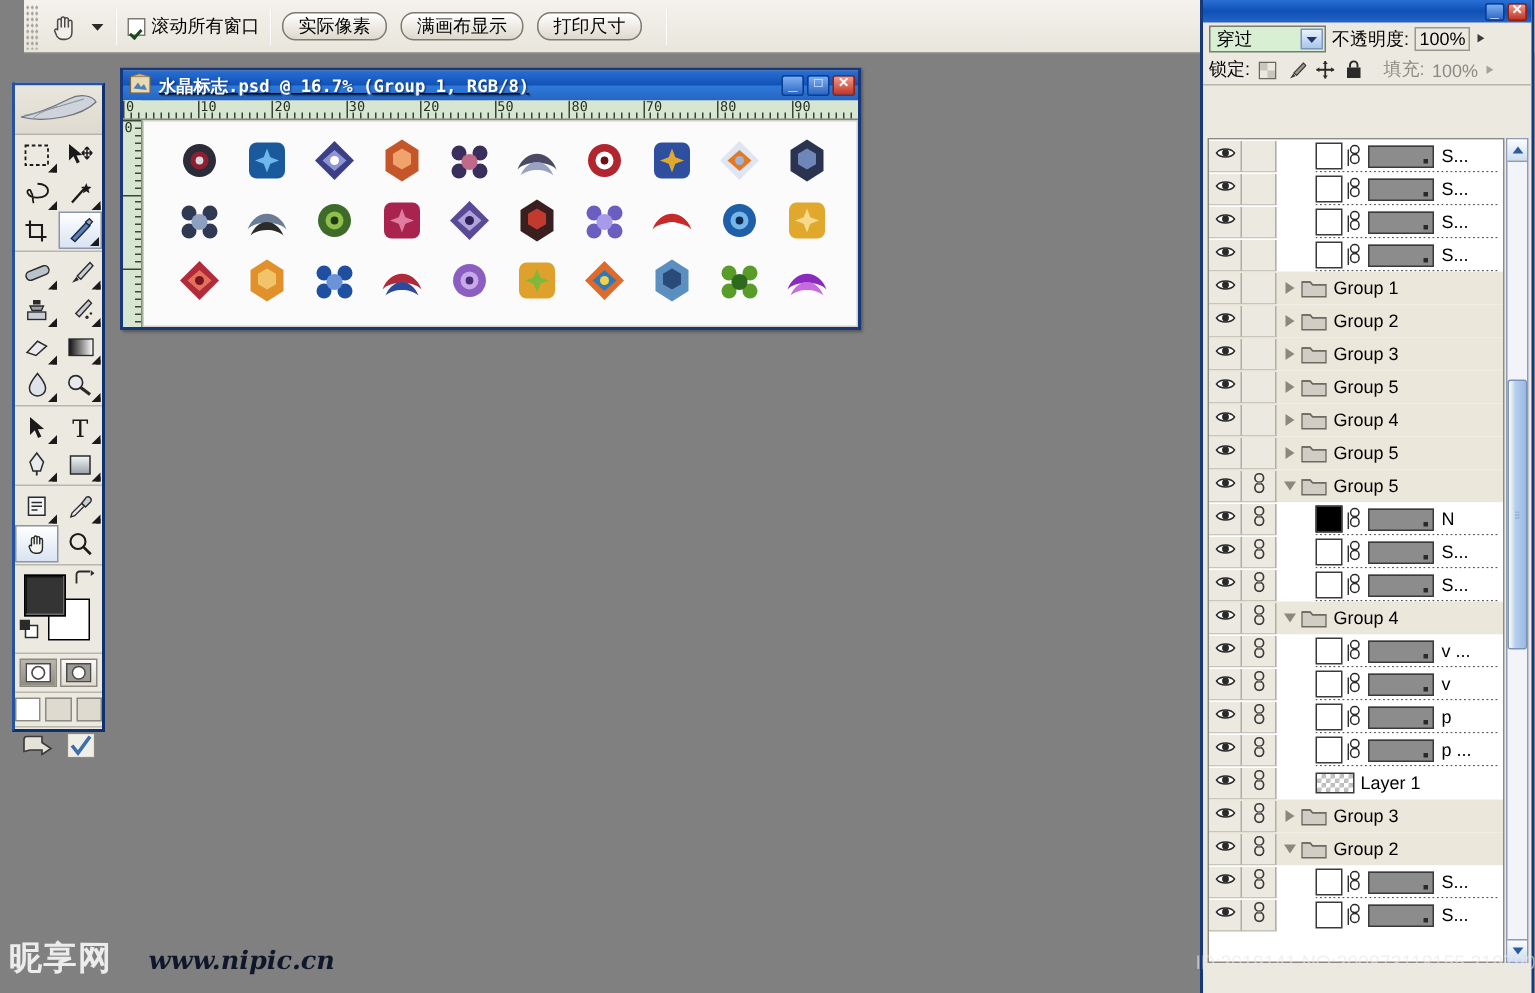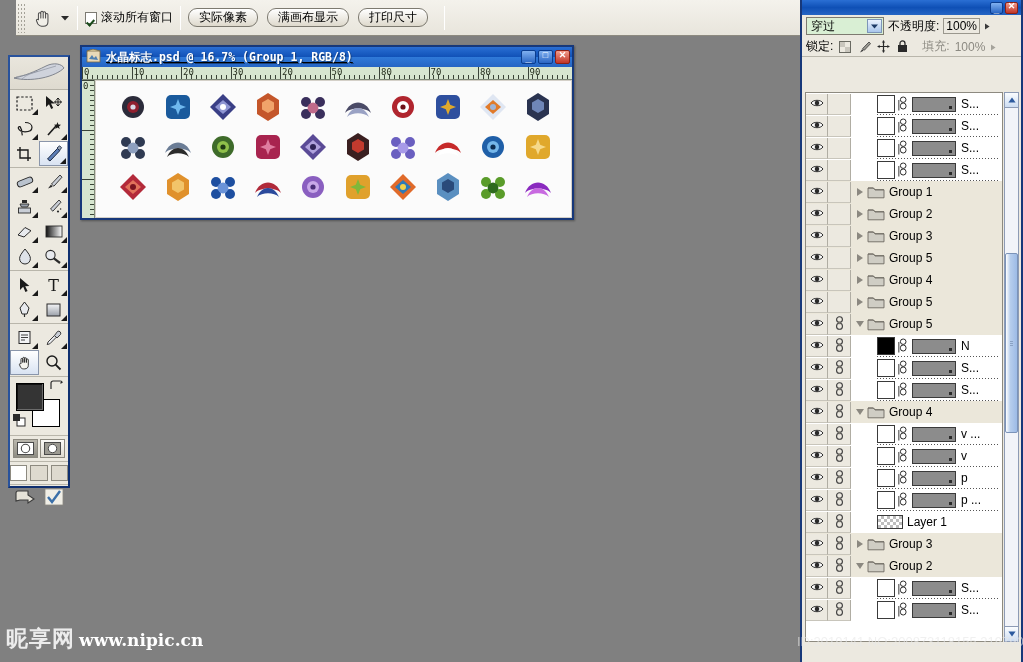--- a/index.html
+++ b/index.html
@@ -167,24 +167,24 @@
      background:#f2f4f9; border:1px solid #8d9bb5;}
   .sarrow{ height:15px; background:linear-gradient(#fbfdff,#cdddf2); border-bottom:1px solid #8d9bb5;
      display:flex;align-items:center;justify-content:center;}
   .sarrow.bot{ position:absolute; bottom:0; left:0; right:0; border-bottom:none; border-top:1px solid #8d9bb5;}
   #sthumb{ position:absolute; left:0; right:0; top:160px; height:180px;
      background:linear-gradient(90deg,#ffffff,#b6cdec 40%,#9dbbe6); border:1px solid #7b93b8; border-radius:2px;}
   #sthumb:after{ content:""; position:absolute; left:4px; right:4px; top:50%; height:5px; margin-top:-2px;
      background-image:linear-gradient(#8aa2c4 1px, transparent 1px); background-size:100% 2px;}
 
   
-  #wm-bottom-left{ position:absolute; left:6px; bottom:8px; display:flex; align-items:baseline; gap:4px; }
+  #wm-bottom-left{ position:absolute; left:6px; bottom:8px; display:flex; align-items:baseline; gap:24px; }
   #wm-logo-cn{ font-family:"DejaVu Sans", sans-serif; font-weight:bold; font-size:22px; color:#f2f2f2;
      letter-spacing:1px; opacity:.95; }
-  #wm-url{ font-family:"DejaVu Serif", serif; font-weight:bold; font-size:17px; color:#ffffff; }
+  #wm-url{ font-family:"DejaVu Serif", serif; font-style:italic; font-weight:bold; font-size:17px; color:#0f172a; }
   #wm-id{ position:absolute; left:797px; top:634px; width:226px; font-size:13px; color:#e8e8e8;
      opacity:.62; white-space:nowrap; font-family:"Liberation Sans", sans-serif; }
 </style>
 </head>
 <body>
 
 <div id="options-bar">
   <div class="gripper"></div>
   <div class="tool-preview">
     <svg width="22" height="22" viewBox="0 0 24 24">

